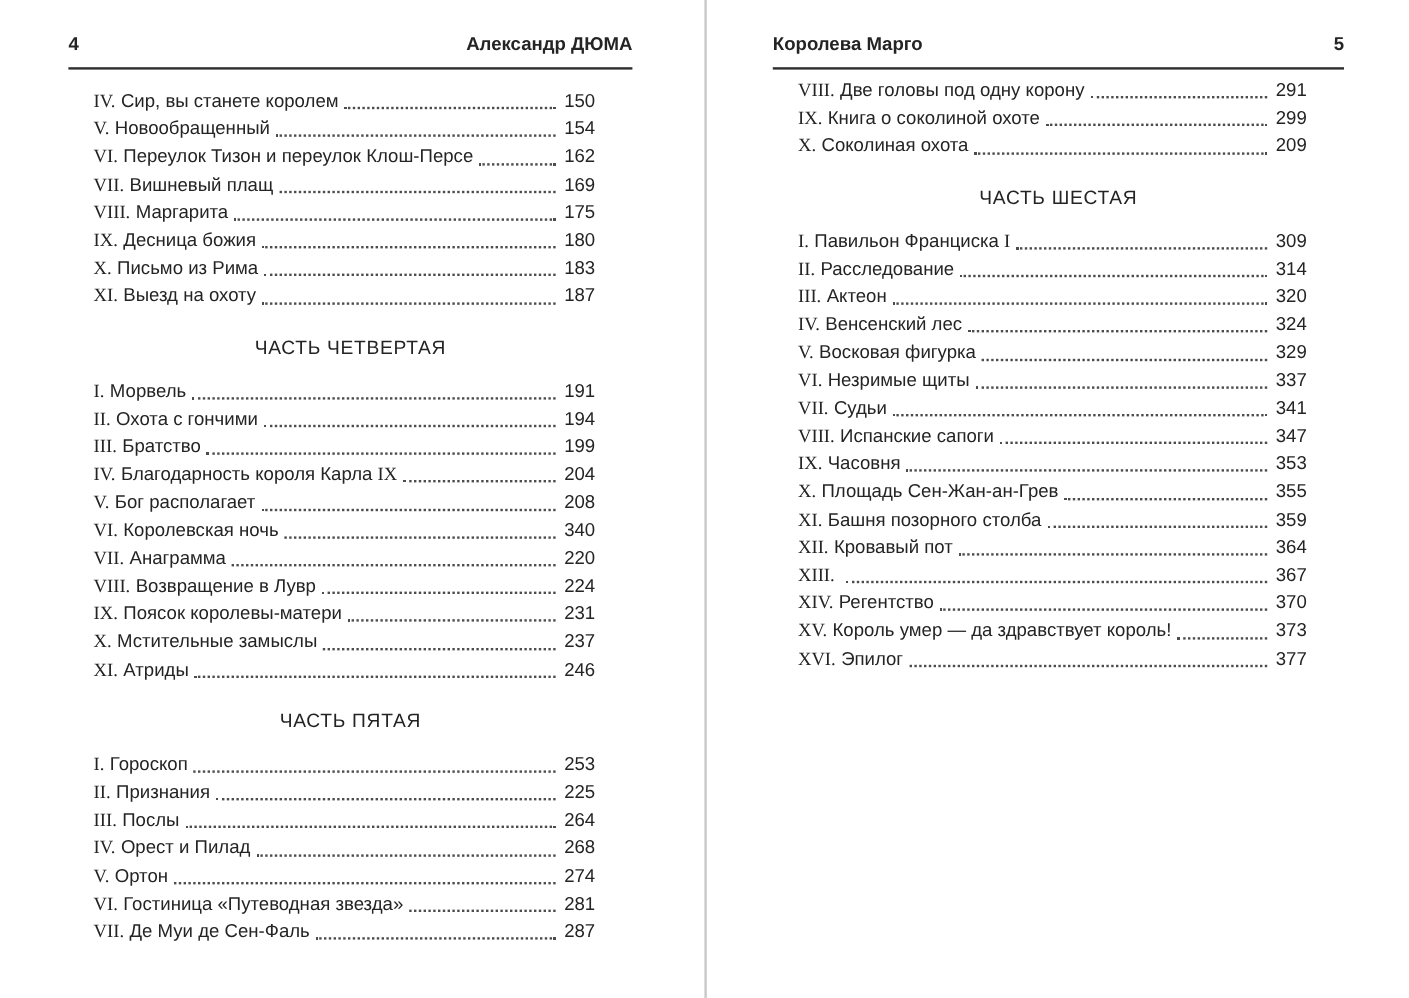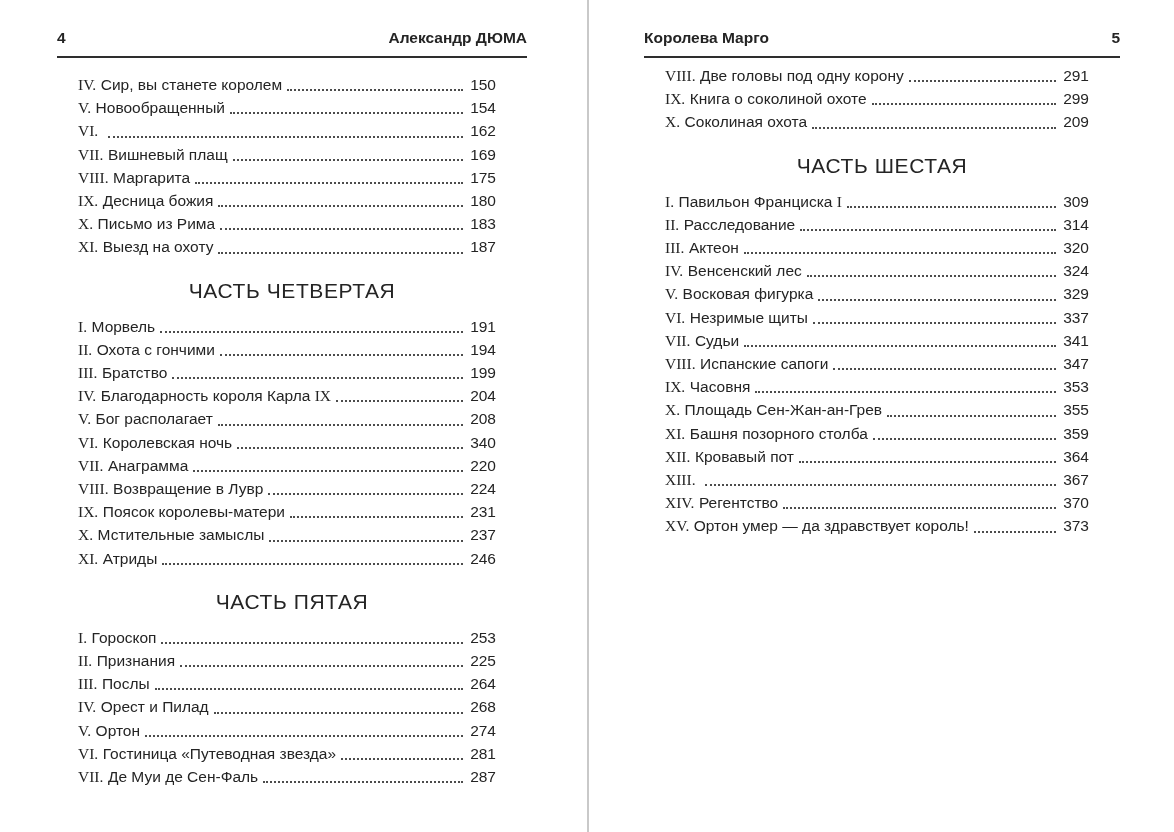--- a/index.html
+++ b/index.html
@@ -25,21 +25,21 @@
   .folio { font-weight:bold; }
   .running-head { font-weight:bold; }
   .head-rule { height:2px; background:#2e2e2e; margin-top:9px; }
 
   .toc { display:block; }
   .page.left  .toc { margin-top:15px; }
   .page.right .toc { margin-top:6px; }
 
   .part-heading {
     text-align:center;
-    font-size:21px;
+    font-size:16px;
     letter-spacing:0.6px;
     line-height:20px;
     margin:22px 0 14px 0;
     color:#242424;
   }
   .toc-list { display:block; }
   .toc-row {
     display:flex; align-items:baseline;
     font-size:15.5px; line-height:23.2px;
     padding-left:21px; padding-right:31px;
@@ -77,20 +77,21 @@
     <span class="pagenum">150</span>
   </div>
           <div class="toc-row">
     <span class="num serif">V.</span>
     <span class="title">Новообращенный</span>
     <span class="dots"></span>
     <span class="pagenum">154</span>
   </div>
           <div class="toc-row">
     <span class="num serif">VI.</span>
+    <span class="title">Переулок Тизон и переулок Клош-Персе</span>
     <span class="dots"></span>
     <span class="pagenum">162</span>
   </div>
           <div class="toc-row">
     <span class="num serif">VII.</span>
     <span class="title">Вишневый плащ</span>
     <span class="dots"></span>
     <span class="pagenum">169</span>
   </div>
           <div class="toc-row">
@@ -342,23 +343,29 @@
     <span class="pagenum">367</span>
   </div>
           <div class="toc-row">
     <span class="num serif">XIV.</span>
     <span class="title">Регентство</span>
     <span class="dots"></span>
     <span class="pagenum">370</span>
   </div>
           <div class="toc-row">
     <span class="num serif">XV.</span>
-    <span class="title">Ортон умер — да здравствует король!</span>
+    <span class="title">Король умер — да здравствует король!</span>
     <span class="dots"></span>
     <span class="pagenum">373</span>
   </div>
+          <div class="toc-row">
+    <span class="num serif">XVI.</span>
+    <span class="title">Эпилог</span>
+    <span class="dots"></span>
+    <span class="pagenum">377</span>
+  </div>
         </div>
       </main>
   </div>
 
 </div>
 
 <div class="spine"></div>
 
 </body></html>

